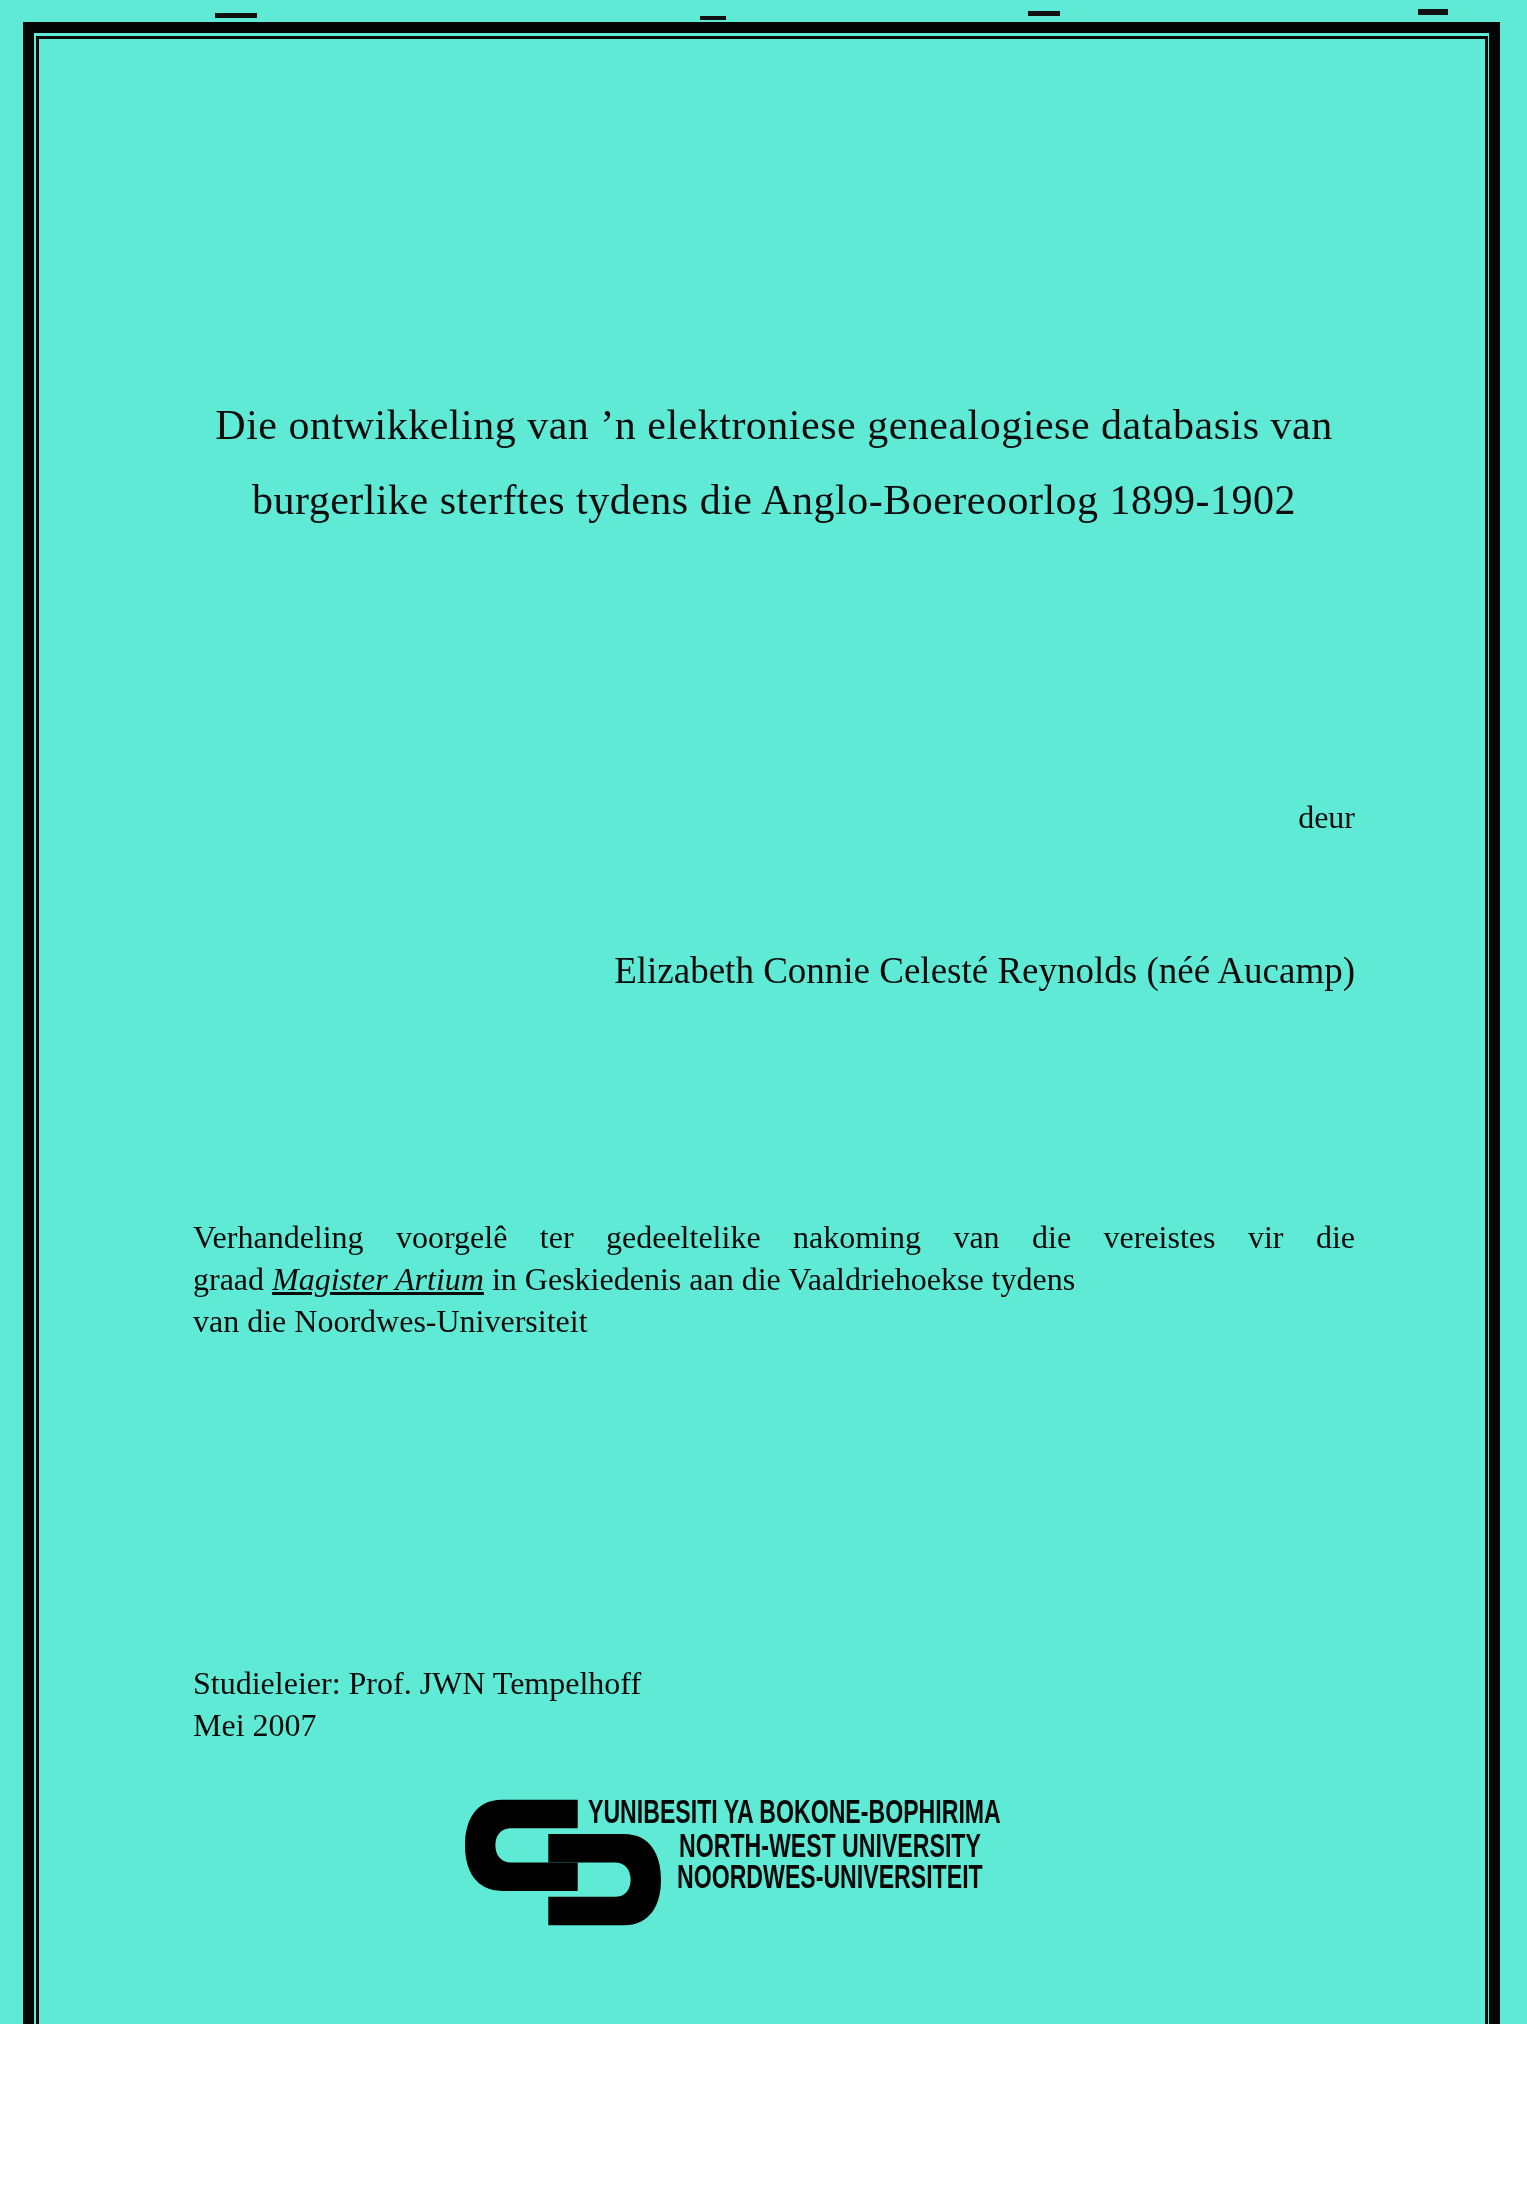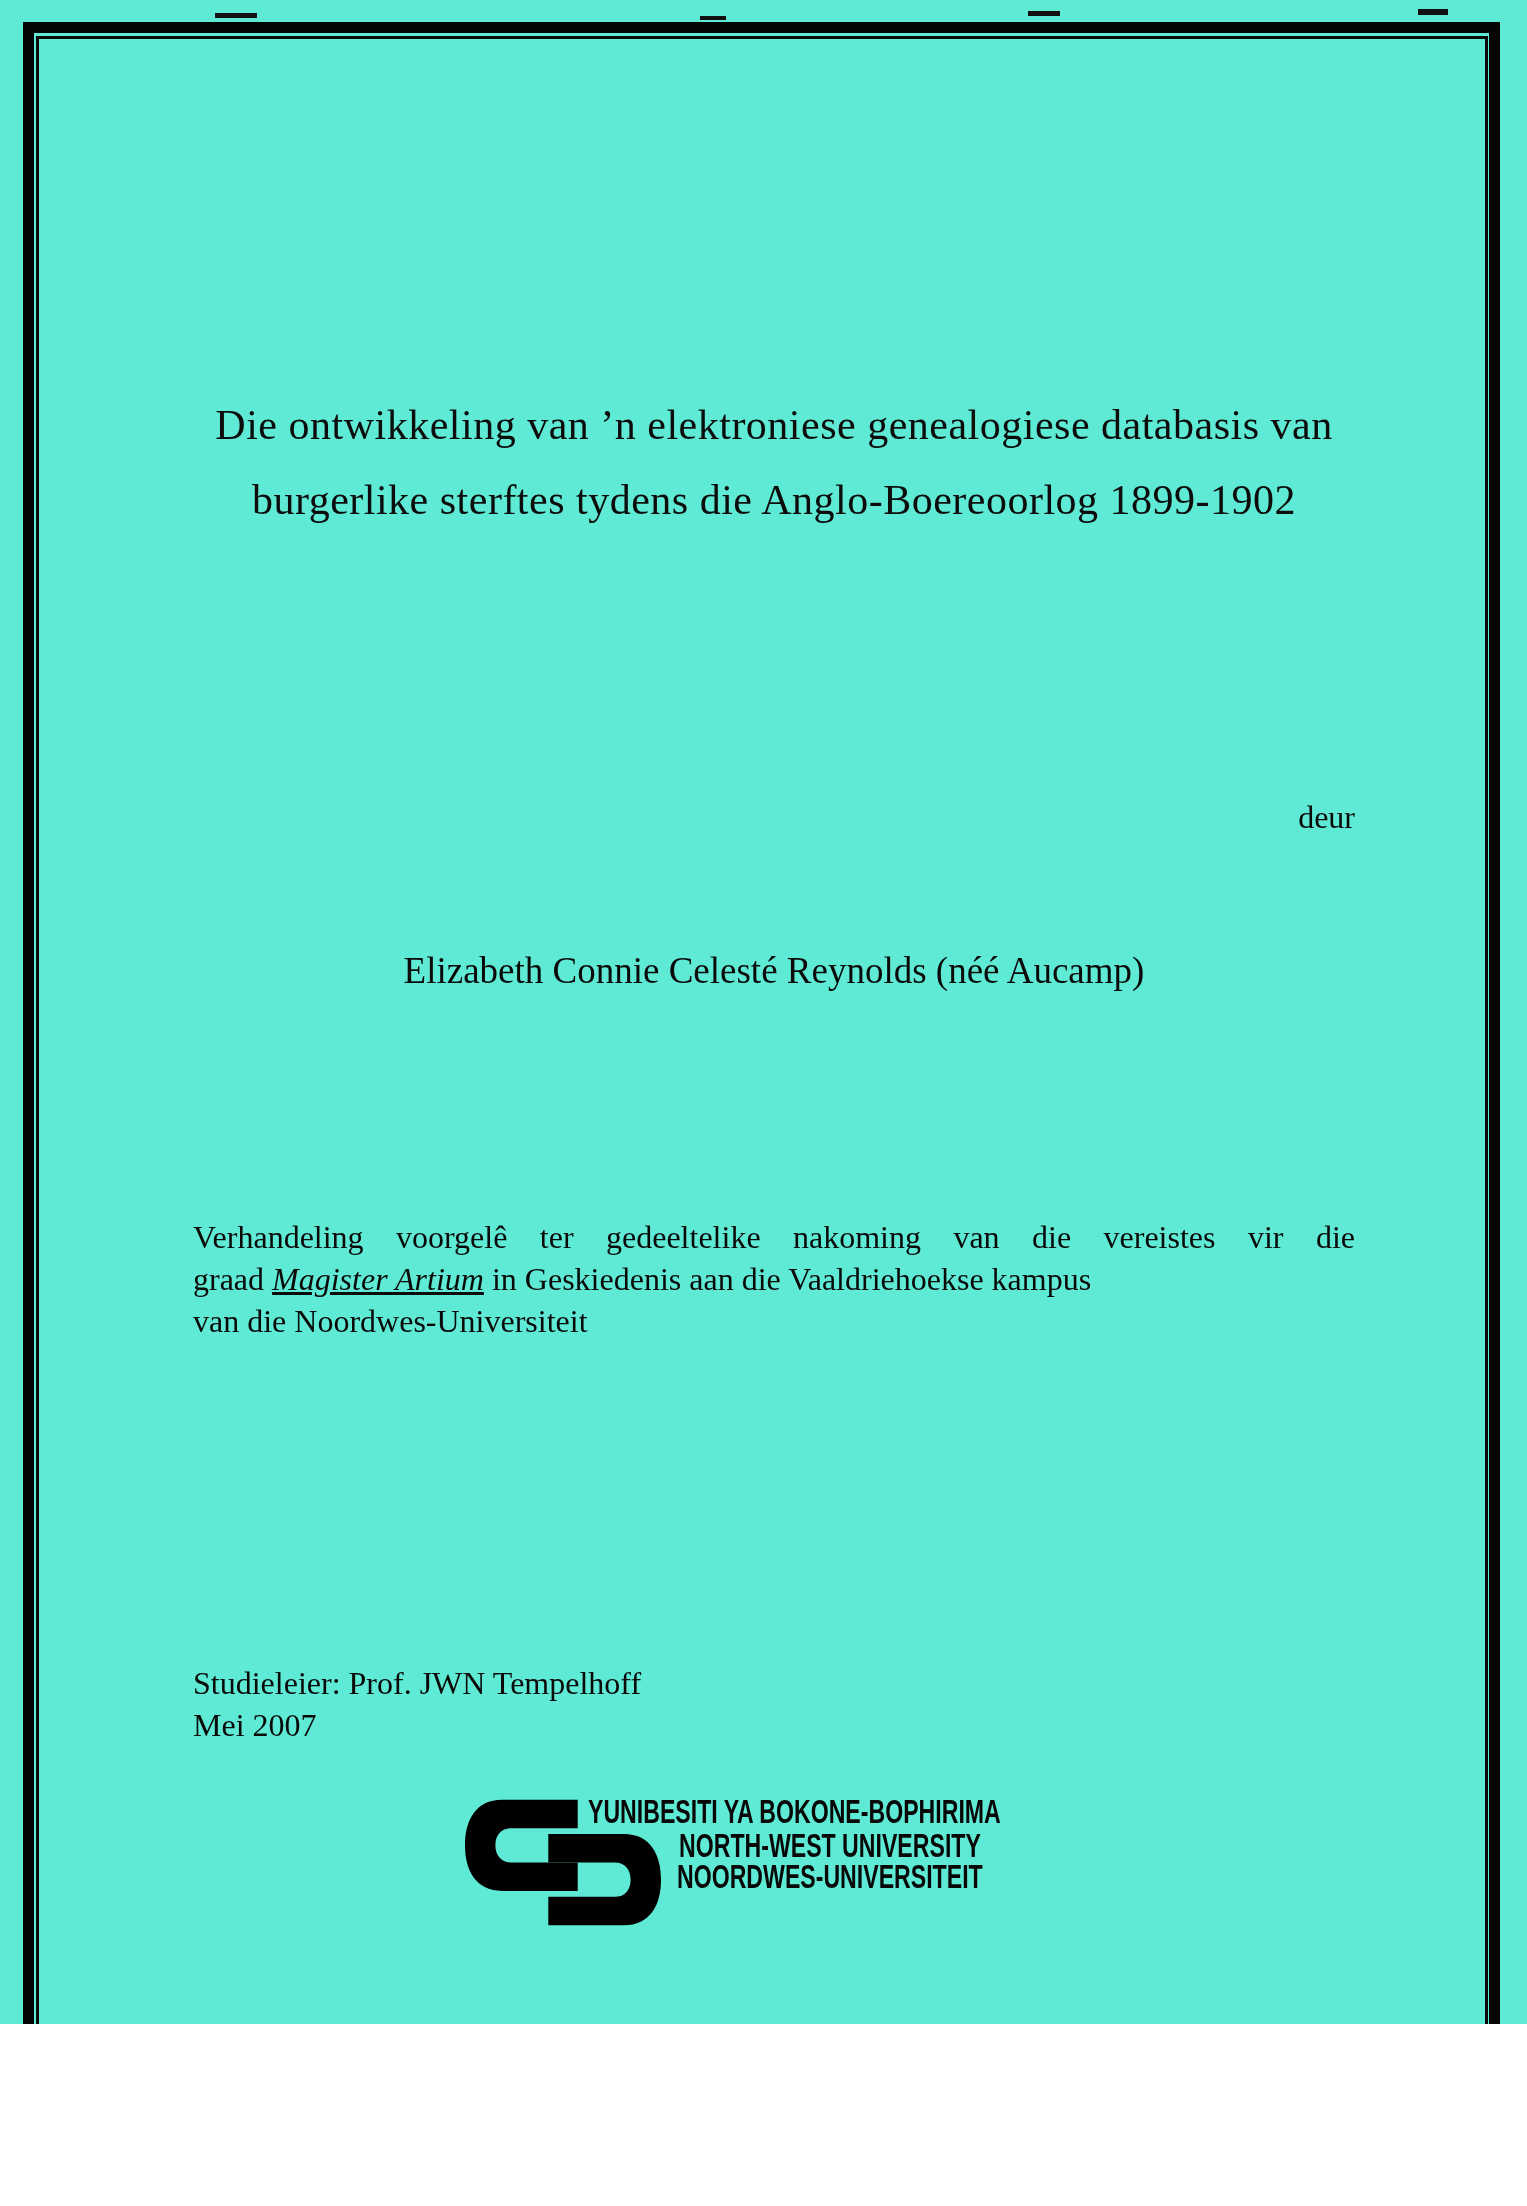--- a/index.html
+++ b/index.html
@@ -42,21 +42,21 @@
     color: #0c0c0c;
   }
   .byline {
     top: 796px;
     text-align: right;
     font-size: 32px;
     line-height: 42px;
   }
   .author {
     top: 948px;
-    text-align: center;
+    text-align: right;
     font-size: 37px;
     line-height: 46px;
   }
   .statement {
     top: 1216px;
     font-size: 32px;
     line-height: 42px;
   }
   .statement .justified {
     text-align: justify;
@@ -110,21 +110,21 @@
     <div>Die ontwikkeling van ’n elektroniese genealogiese databasis van</div>
     <div>burgerlike sterftes tydens die Anglo-Boereoorlog 1899-1902</div>
   </div>
 
   <div class="text-block byline">deur</div>
 
   <div class="text-block author">Elizabeth Connie Celesté Reynolds (néé Aucamp)</div>
 
   <div class="text-block statement">
     <div class="justified">Verhandeling voorgelê ter gedeeltelike nakoming van die vereistes vir die</div>
-    <div><span>graad </span><span class="italic">Magister Artium</span><span> in Geskiedenis aan die Vaaldriehoekse kampus</span></div>
+    <div><span>graad </span><span class="italic">Magister Artium</span><span> in Geskiedenis aan die Vaaldriehoekse tydens</span></div>
     <div>van die Noordwes-Universiteit</div>
   </div>
 
   <div class="text-block supervisor-block">
     <div>Studieleier: Prof. JWN Tempelhoff</div>
     <div>Mei 2007</div>
   </div>
 
   <svg class="logo-mark" viewBox="0 0 200 128" xmlns="http://www.w3.org/2000/svg" aria-hidden="true">
     <path fill="#000000" d="M115 0 H38 C11 0 0 21 0 46.5 C0 72 11 93 38 93 H115 V64 H47 C37 64 31 57 31 46.5 C31 36 37 29 47 29 H115 Z"></path>

